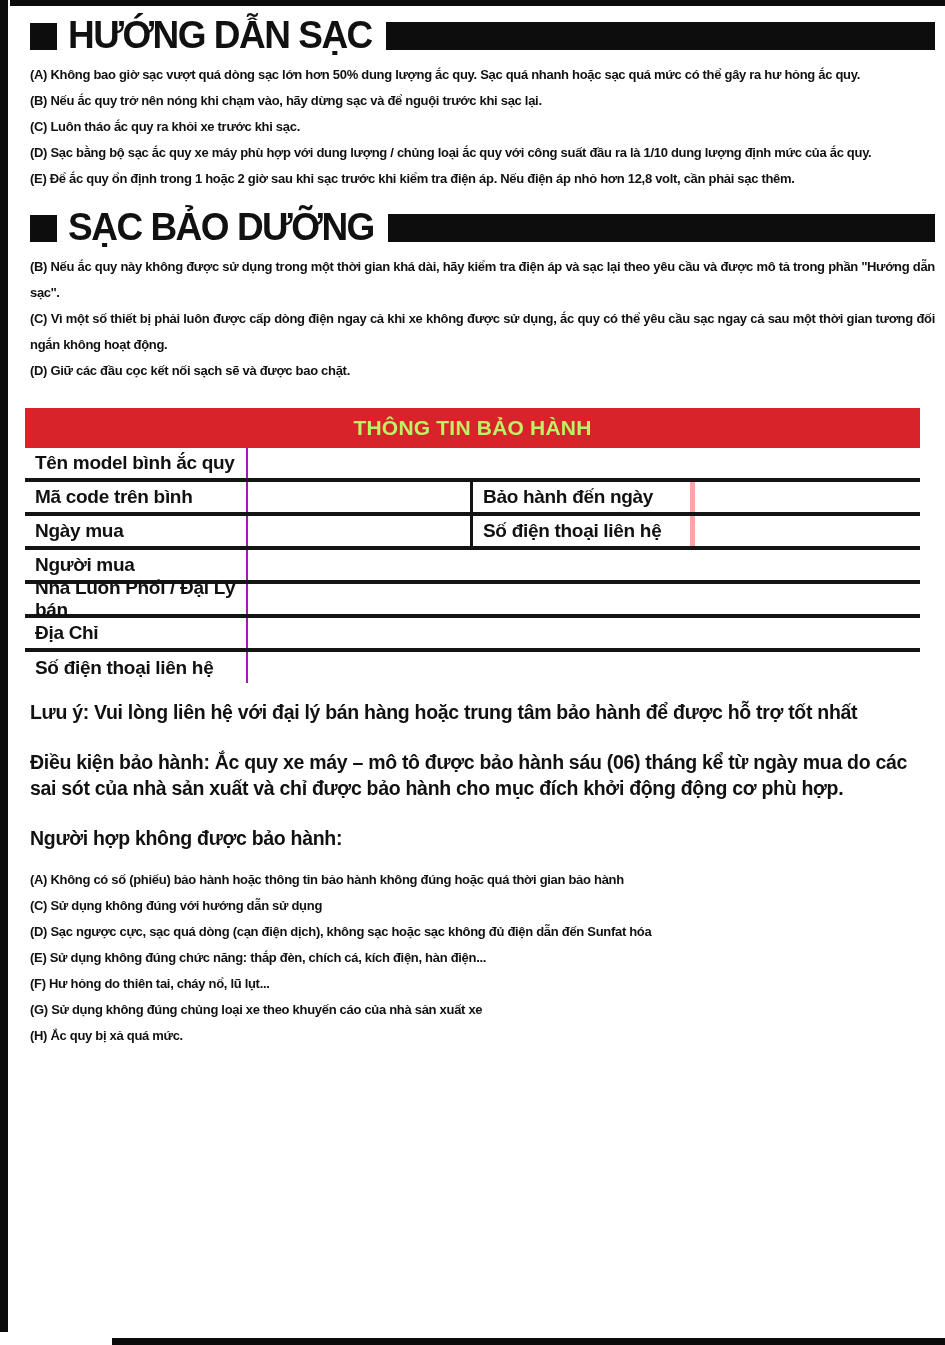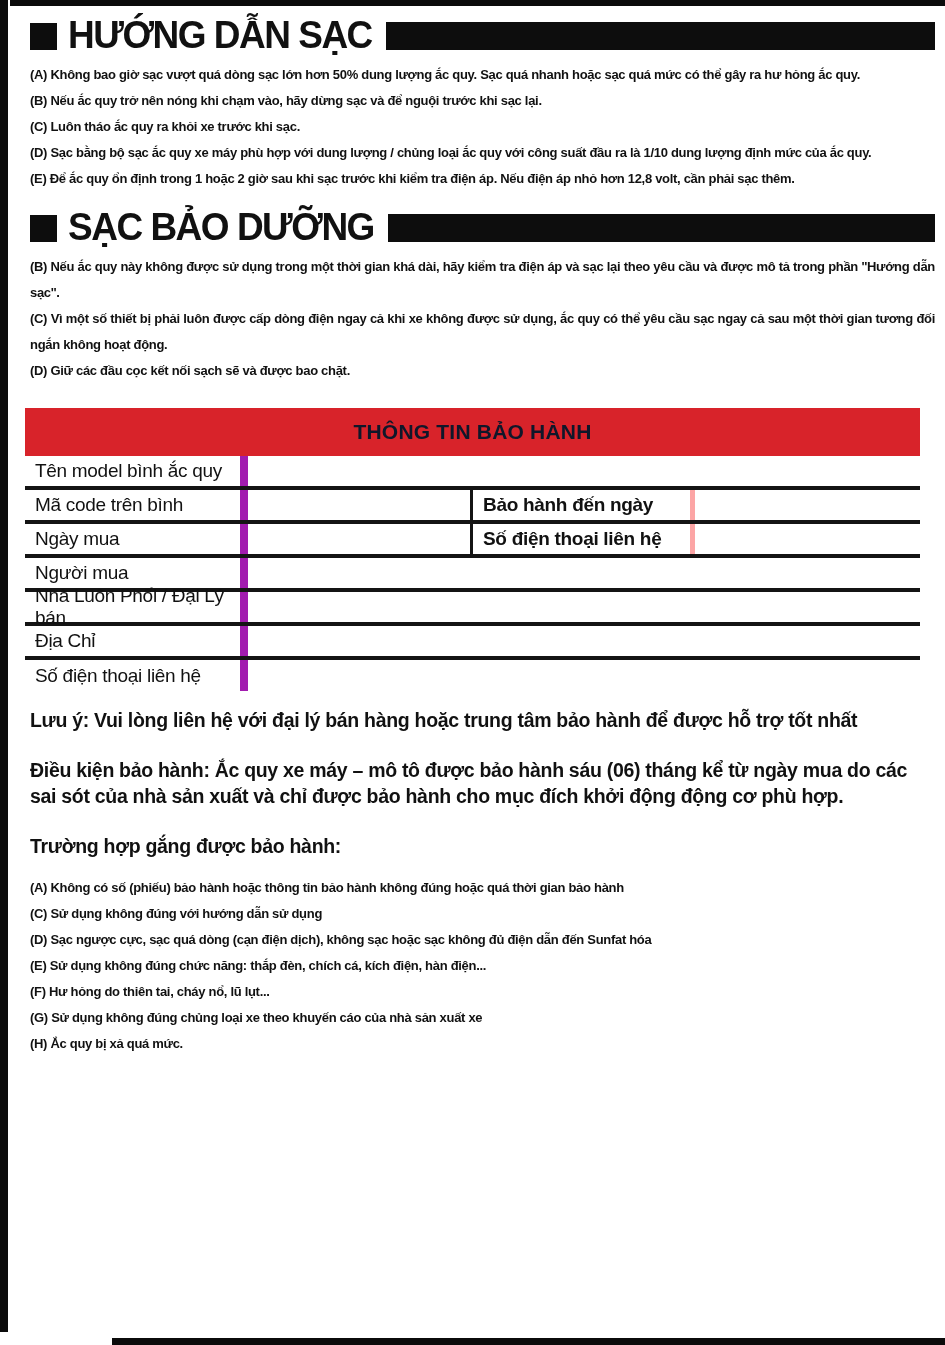--- a/index.html
+++ b/index.html
@@ -24,28 +24,28 @@
   }
   .sec-bar { flex:1 1 auto; height:28px; background:#0d0d0d; }
 
   .body-text { font-size:13px; font-weight:bold; letter-spacing:-0.3px; line-height:26px; }
   .body-text .item { text-align:justify; }
 
   .sec2 { margin-top:16px; }
 
   .warranty { margin-top:24px; margin-left:-5px; width:895px; }
   .w-header {
-    height:48px; display:flex; align-items:center; justify-content:center;
-    color:#0f172a; font-size:21px; font-weight:bold; letter-spacing:0.2px;
+    height:40px; display:flex; align-items:center; justify-content:center;
+    color:#bef264; font-size:21px; font-weight:bold; letter-spacing:0.2px;
   }
   .w-row { display:flex; align-items:stretch; height:34px; border-bottom:4px solid #141414; }
   .w-row.last { border-bottom:none; height:31px; }
   .w-label {
-    width:223px; flex:0 0 auto; border-right:8px solid #a21caf;
-    font-size:19px; font-weight:normal; letter-spacing:-0.3px;
+    width:223px; flex:0 0 auto; border-right:2px solid #a21caf;
+    font-size:19px; font-weight:bold; letter-spacing:-0.3px;
     display:flex; align-items:center; padding-left:10px;
   }
   .w-val { flex:1 1 auto; }
   .w-val-mid { width:225px; flex:0 0 auto; border-right:3px solid #141414; }
   .w-label2 {
     width:222px; flex:0 0 auto; border-right:5px solid #fca5a5;
     font-size:19px; font-weight:bold; letter-spacing:-0.3px;
     display:flex; align-items:center; padding-left:10px;
   }
 
@@ -132,21 +132,21 @@
       <div class="w-row last">
         <div class="w-label">Số điện thoại liên hệ</div>
         <div class="w-val"></div>
       </div>
     </div>
 
     <div class="note-line">Lưu ý: Vui lòng liên hệ với đại lý bán hàng hoặc trung tâm bảo hành để được hỗ trợ tốt nhất</div>
 
     <div class="note-line conditions body-text item">Điều kiện bảo hành: Ắc quy xe máy – mô tô được bảo hành sáu (06) tháng kể từ ngày mua do các sai sót của nhà sản xuất và chỉ được bảo hành cho mục đích khởi động động cơ phù hợp.</div>
 
-    <div class="note-line exclusions-title">Trường hợp gắng được bảo hành:</div>
+    <div class="note-line exclusions-title">Người hợp không được bảo hành:</div>
 
     <div class="body-text exclusions">
       <div class="item">(A) Không có số (phiếu) bảo hành hoặc thông tin bảo hành không đúng hoặc quá thời gian bảo hành</div>
       <div class="item">(C) Sử dụng không đúng với hướng dẫn sử dụng</div>
       <div class="item">(D) Sạc ngược cực, sạc quá dòng (cạn điện dịch), không sạc hoặc sạc không đủ điện dẫn đến Sunfat hóa</div>
       <div class="item">(E) Sử dụng không đúng chức năng: thắp đèn, chích cá, kích điện, hàn điện...</div>
       <div class="item">(F) Hư hỏng do thiên tai, cháy nổ, lũ lụt...</div>
       <div class="item">(G) Sử dụng không đúng chủng loại xe theo khuyến cáo của nhà sản xuất xe</div>
       <div class="item">(H) Ắc quy bị xả quá mức.</div>
     </div>

